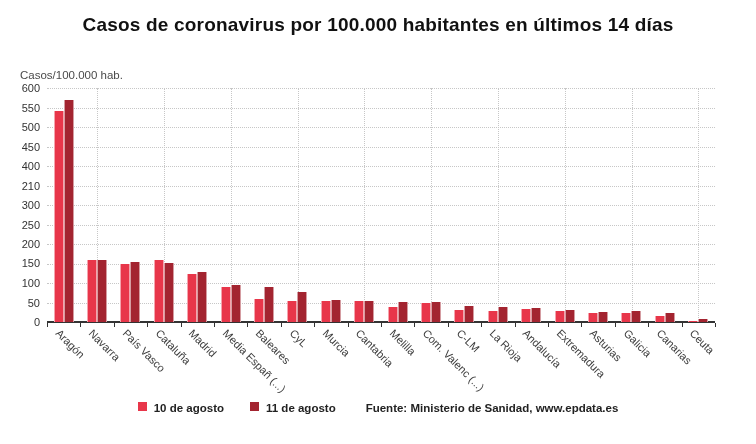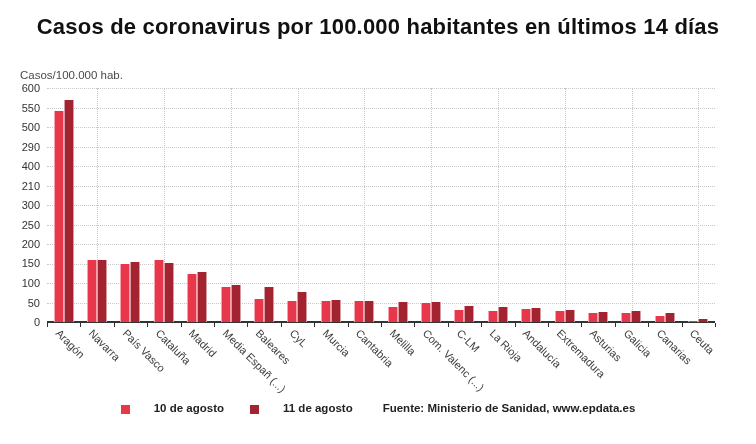--- a/index.html
+++ b/index.html
@@ -2,21 +2,21 @@
 <html><head>
 <meta charset="utf-8">
 <style>
   html,body{margin:0;padding:0;background:#ffffff;}
   .frame{
     position:relative;width:756px;height:444px;background:#ffffff;overflow:hidden;
     font-family:"Liberation Sans","DejaVu Sans",sans-serif;
   }
   .title{
     position:absolute;top:14px;left:0;width:100%;text-align:center;
-    font-size:22px;font-weight:bold;color:#111111;letter-spacing:.2px;
+    font-size:19px;font-weight:bold;color:#111111;letter-spacing:.2px;
   }
   .subtitle{
     position:absolute;top:49px;left:0;width:100%;text-align:center;
     font-size:12.5px;font-weight:400;color:#222222;
   }
   .y-unit{
     position:absolute;top:69px;left:20px;font-size:11.5px;color:#4a4a4a;
   }
   .plot{
     position:absolute;left:47px;top:88px;width:668px;height:234px;
@@ -44,21 +44,21 @@
   }
   .x-label{
     position:absolute;white-space:nowrap;font-size:11px;color:#3d3d3d;
     transform:rotate(45deg);transform-origin:top left;
   }
   .legend-row{
     position:absolute;left:0;top:402px;width:100%;
     display:flex;justify-content:center;align-items:center;gap:14px;
     font-size:11.5px;font-weight:bold;color:#222222;
   }
-  .legend-item{display:flex;align-items:flex-end;gap:24px;cursor:pointer;margin-right:12px;}
+  .legend-item{display:flex;align-items:flex-start;gap:7px;cursor:pointer;margin-right:12px;}
   .swatch{width:9px;height:9px;display:inline-block;}
   .source{margin-left:4px;font-weight:bold;color:#222222;}
 </style>
 </head>
 <body>
 
 <div class="frame">
   <div class="title">Casos de coronavirus por 100.000 habitantes en últimos 14 días</div>
   <div class="y-unit">Casos/100.000 hab.</div>
 
@@ -75,21 +75,21 @@
       <div class="y-tick-label" style="top: 156px;">200</div>
       <div class="hgrid" style="top: 136.5px;"></div>
       <div class="y-tick-label" style="top: 136.5px;">250</div>
       <div class="hgrid" style="top: 117px;"></div>
       <div class="y-tick-label" style="top: 117px;">300</div>
       <div class="hgrid" style="top: 97.5px;"></div>
       <div class="y-tick-label" style="top: 97.5px;">210</div>
       <div class="hgrid" style="top: 78px;"></div>
       <div class="y-tick-label" style="top: 78px;">400</div>
       <div class="hgrid" style="top: 58.5px;"></div>
-      <div class="y-tick-label" style="top: 58.5px;">290</div>
+      <div class="y-tick-label" style="top: 58.5px;">450</div>
       <div class="hgrid" style="top: 39px;"></div>
       <div class="y-tick-label" style="top: 39px; text-align: right;">500</div>
       <div class="hgrid" style="top: 19.5px;"></div>
       <div class="y-tick-label" style="top: 19.5px;">550</div>
       <div class="hgrid" style="top: 0px;"></div>
       <div class="y-tick-label" style="top: 0px;">600</div>
       <div class="vgrid" style="left: 50.1px;"></div>
       <div class="vgrid" style="left: 116.9px;"></div>
       <div class="vgrid" style="left: 183.7px;"></div>
       <div class="vgrid" style="left: 250.5px;"></div>

